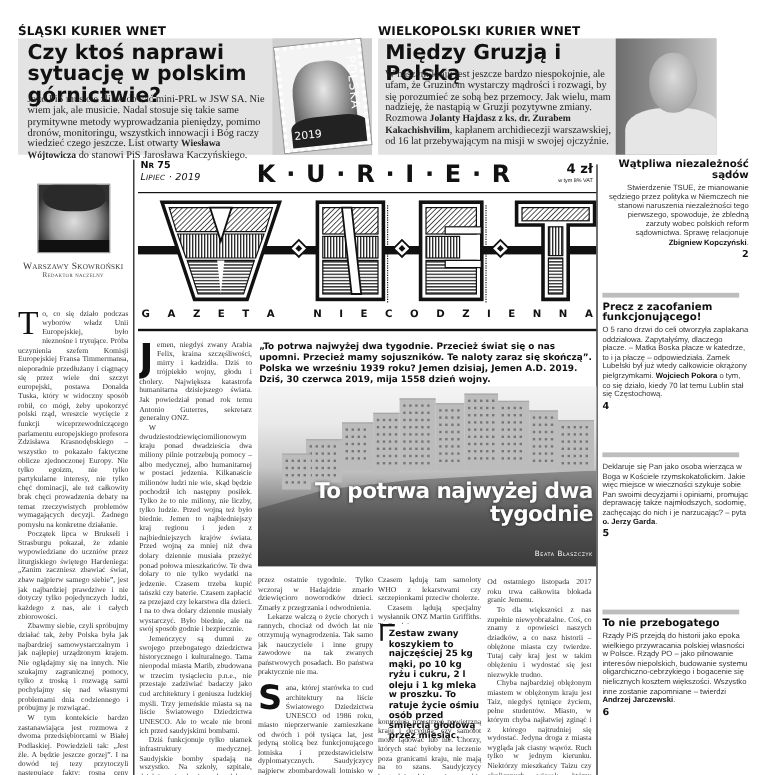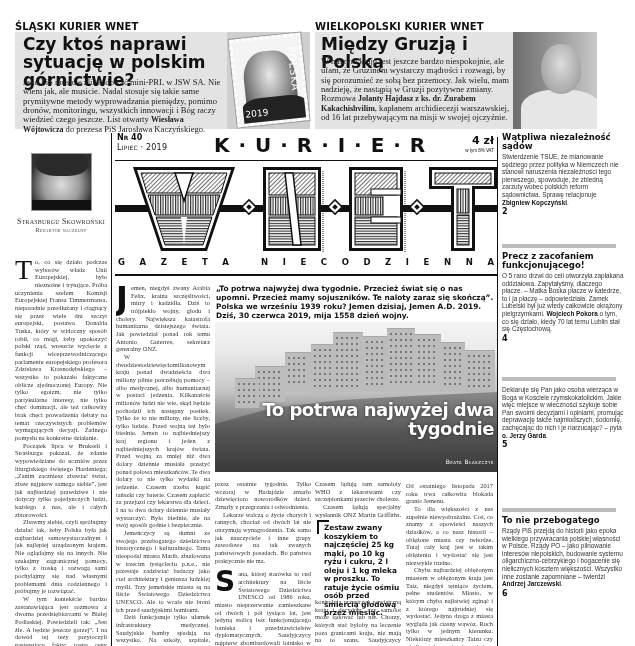--- a/index.html
+++ b/index.html
@@ -42,21 +42,21 @@
   #editor-photo .shirt { position: absolute; left: 0; bottom: 0; width: 61px; height: 10px; background: #111; }
   #editor-name { position: absolute; left: 0; top: 217px; width: 122px; text-align: center; font-family: "Liberation Serif", serif; font-size: 8px; color: #333; font-variant: small-caps; letter-spacing: 0.2px; }
   #editor-role { position: absolute; left: 0; top: 227px; width: 122px; text-align: center; font-family: "Liberation Serif", serif; font-size: 6px; color: #444; font-variant: small-caps; letter-spacing: 0.3px; }
 
   .vrule { position: absolute; width: 1px; background: #111; }
   #rule-left { left: 111px; top: 133px; height: 513px; }
   #rule-right { left: 497px; top: 137px; height: 509px; }
 
   
   #issue-nr { position: absolute; left: 117px; top: 133px; font-family: "DejaVu Sans", sans-serif; font-weight: bold; font-size: 8px; font-variant: small-caps; }
-  #issue-date { position: absolute; left: 117px; top: 143px; font-family: "DejaVu Sans", sans-serif; font-size: 8px; font-variant: small-caps; letter-spacing: 0.2px; }
+  #issue-date { position: absolute; left: 117px; top: 143px; font-family: "DejaVu Sans", sans-serif; font-size: 8px; font-variant: small-caps; letter-spacing: 0.2px; font-style: italic; }
   #kurier { position: absolute; left: 214px; top: 133px; font-family: "DejaVu Sans", sans-serif; font-weight: bold; font-size: 20px; letter-spacing: 1px; }
   #price { position: absolute; left: 450px; top: 134px; width: 44px; text-align: right; font-family: "DejaVu Sans", sans-serif; font-weight: bold; font-size: 11px; }
   #vat { position: absolute; left: 440px; top: 148px; width: 54px; text-align: right; font-family: "Liberation Sans", sans-serif; font-size: 4.5px; }
   .hrule { position: absolute; height: 1px; background: #111; }
   #mast-rule-top { left: 115px; top: 160px; width: 382px; }
   #mast-rule-bot { left: 115px; top: 274px; width: 382px; height: 1.5px; }
 
   #wnet-logo { position: absolute; left: 115px; top: 163px; width: 382px; height: 92px; }
   #gazeta { position: absolute; left: 114px; top: 257px; width: 384px; display: flex; justify-content: space-between; font-family: "DejaVu Sans", sans-serif; font-weight: bold; font-size: 8.5px; padding: 0 4px; }
 
@@ -85,35 +85,35 @@
   #pull-quote::after { content: ""; position: absolute; left: -1px; top: -4px; width: 12px; height: 2px; background: #111; }
 
   
   .side { position: absolute; left: 502px; width: 122px; }
   .side-title { font-family: "DejaVu Sans", sans-serif; font-weight: bold; font-size: 8.5px; line-height: 9px; color: #111; }
   .side-body { margin-top: 2px; font-family: "Liberation Sans", sans-serif; font-size: 6.4px; line-height: 7.6px; color: #333; }
   .side-body b { color: #111; }
   .side-page { font-family: "DejaVu Sans", sans-serif; font-weight: bold; font-size: 8px; margin-top: 1px; color: #111; }
   .side-sep { position: absolute; left: 502px; width: 114px; height: 4px; background: #bdbdbd; }
 
-  #side1 { top: 133px; }
+  #side1 { top: 133px; text-align: right; }
   #sep1 { top: 244px; }
   #side2 { top: 252px; }
   #sep2 { top: 377px; }
   #side3 { top: 384px; }
   #sep3 { top: 508px; }
   #side4 { top: 516px; }
 </style>
 </head>
 <body>
 
 <div class="teaser-label" id="t1-label">ŚLĄSKI KURIER WNET</div>
 <div class="teaser-box" id="t1-box">
   <div class="teaser-title" id="t1-title">Czy ktoś naprawi sytuację w polskim górnictwie?</div>
-  <div class="teaser-body" id="t1-body"><span>Jako PiS musicie zlikwidować mini-PRL w JSW SA. Nie wiem jak, ale musicie. Nadal stosuje się takie same prymitywne metody wyprowadzania pieniędzy, pomimo dronów, monitoringu, wszystkich innowacji i Bóg raczy wiedzieć czego jeszcze. List otwarty </span><b>Wiesława Wójtowicza</b><span> do prezesa PiS Jarosława Kaczyńskiego.</span></div>
+  <div class="teaser-body" id="t1-body"><span>Jako PiS musicie zlikwidować mini-PRL w JSW SA. Nie wiem jak, ale musicie. Nadal stosuje się takie same prymitywne metody wyprowadzania pieniędzy, pomimo dronów, monitoringu, wszystkich innowacji i Bóg raczy wiedzieć czego jeszcze. List otwarty </span><b>Wiesława Wójtowicza</b><span> do stanowi PiS Jarosława Kaczyńskiego.</span></div>
   <div id="t1-photo">
     <div class="stamp">
       <div class="face"></div>
       <div class="suit"></div>
       <div class="polska">POLSKA</div>
       <div class="year">2019</div>
     </div>
   </div>
 </div>
 
@@ -125,27 +125,27 @@
     <div class="priest-bg"></div>
     <div class="priest-body"></div>
     <div class="priest-head"></div>
   </div>
 </div>
 
 <div id="editor-photo">
   <div class="hair"></div>
   <div class="shirt"></div>
 </div>
-<div id="editor-name">Strasburgu Skowroński</div>
+<div id="editor-name">Warszawy Skowroński</div>
 <div id="editor-role">Redaktor naczelny</div>
 
 <div class="vrule" id="rule-left"></div>
 <div class="vrule" id="rule-right"></div>
 
-<div id="issue-nr">Nr 40</div>
+<div id="issue-nr">Nr 75</div>
 <div id="issue-date">Lipiec · 2019</div>
 <div id="kurier">K · U · R · I · E · R</div>
 <div id="price">4 zł</div>
 <div id="vat">w tym 8% VAT</div>
 <div class="hrule" id="mast-rule-top"></div>
 
 <svg id="wnet-logo" viewBox="0 0 382 92">
   <defs>
     <pattern id="hatch" width="3" height="3" patternUnits="userSpaceOnUse" patternTransform="rotate(45)">
       <rect width="3" height="3" fill="#fff"></rect>

